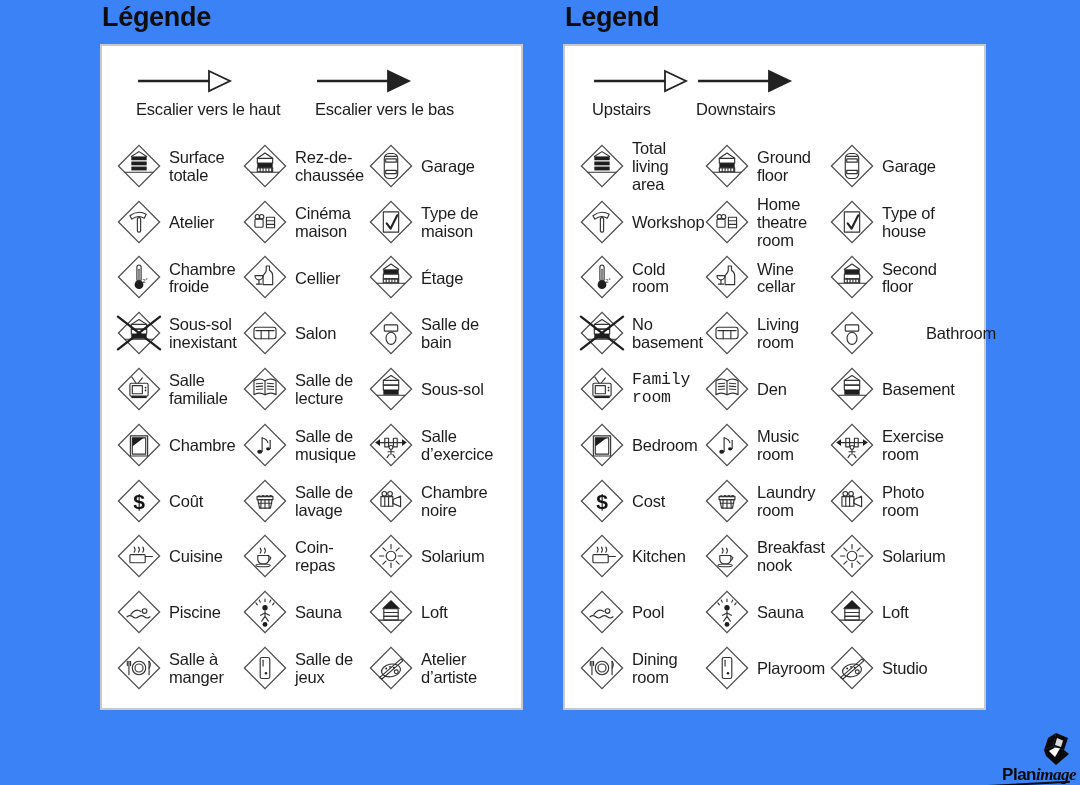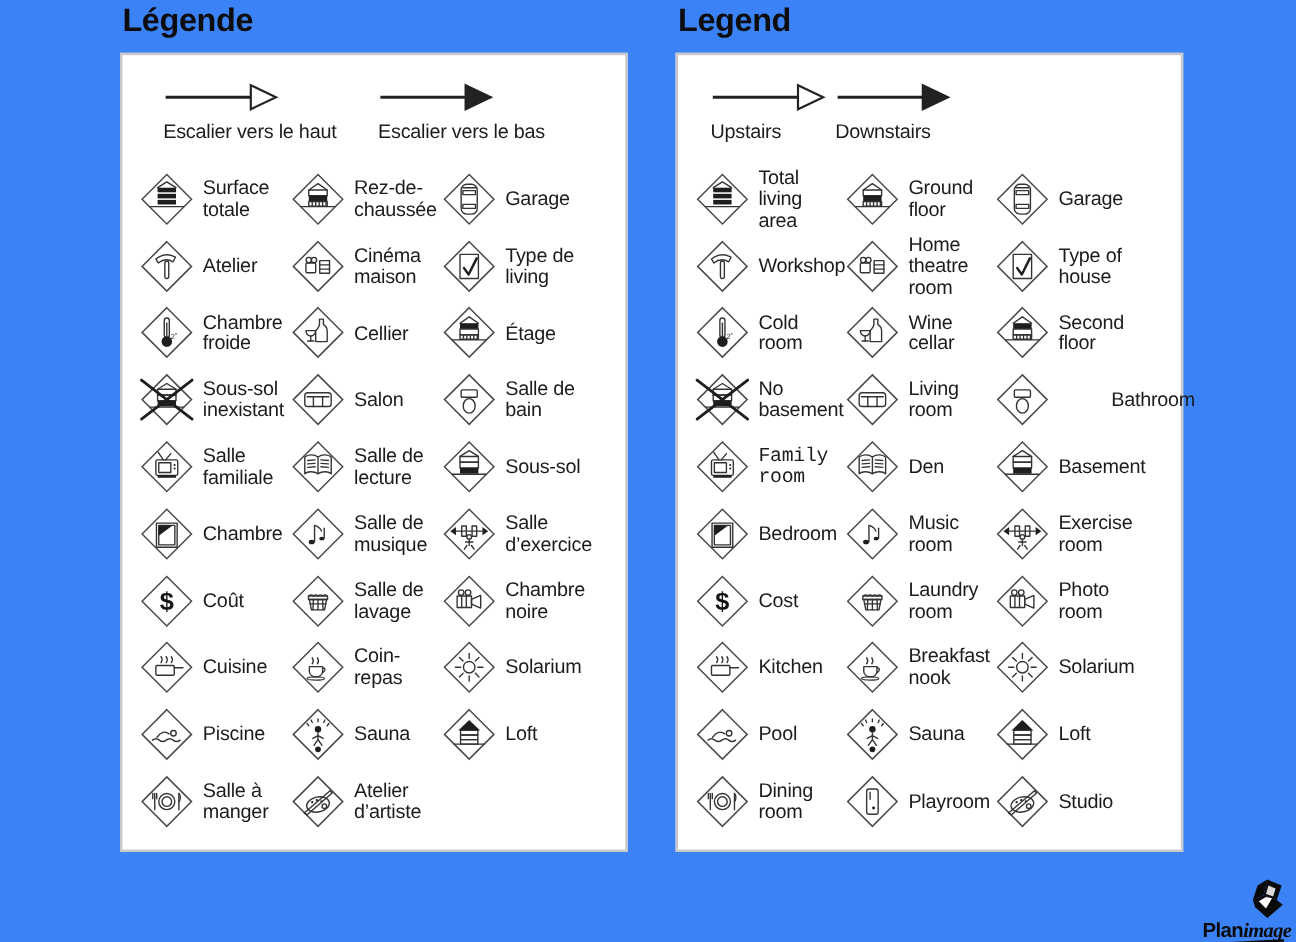--- a/index.html
+++ b/index.html
@@ -111,21 +111,21 @@
                 <line class="s" x1="25.5" y1="26.4" x2="34" y2="26.4"></line>
               </svg>
               <div class="label" style="max-width: 78px;">Cinéma maison</div>
             </div>
             <div class="cell">
               <svg width="46" height="46" viewBox="0 0 48 48">
                 <polygon class="dia" points="24,2.5 45.5,24 24,45.5 2.5,24"></polygon>
                 <rect class="s" x="16" y="13.5" width="16" height="21"></rect>
                 <path class="s2" d="M19.5,25.5 l4,5.5 l7,-14"></path>
               </svg>
-              <div class="label" style="max-width: 78px;">Type de living</div>
+              <div class="label" style="max-width: 78px;">Type de maison</div>
             </div>
             <div class="cell">
               <svg width="46" height="46" viewBox="0 0 48 48">
                 <polygon class="dia" points="24,2.5 45.5,24 24,45.5 2.5,24"></polygon>
                 <rect class="s" x="21.8" y="11.5" width="4.4" height="17" rx="2.2"></rect>
                 <line class="s" x1="24" y1="16" x2="24" y2="28"></line>
                 <circle class="f" cx="24" cy="32" r="4.6"></circle>
                 <text class="t6" x="27.5" y="30">2˚</text>
               </svg>
               <div class="label" style="max-width: 78px;">Chambre froide</div>
@@ -358,20 +358,29 @@
               <svg width="46" height="46" viewBox="0 0 48 48">
                 <polygon class="dia" points="24,2.5 45.5,24 24,45.5 2.5,24"></polygon>
                 <circle class="s" cx="24" cy="24" r="7"></circle>
                 <circle class="s" cx="24" cy="24" r="4.2"></circle>
                 <line class="s" x1="13.5" y1="17" x2="13.5" y2="31"></line>
                 <path class="s" d="M11.8,17 v4.5 M15.2,17 v4.5"></path>
                 <line class="s" x1="34.5" y1="17" x2="34.5" y2="31"></line>
                 <path class="s" d="M34.5,17 q2.6,3.2 0,7.2"></path>
               </svg>
               <div class="label" style="max-width: 78px;">Salle à manger</div>
+            </div>
+            <div class="cell">
+              <svg width="46" height="46" viewBox="0 0 48 48">
+                <polygon class="dia" points="24,2.5 45.5,24 24,45.5 2.5,24"></polygon>
+                <rect class="s" x="19" y="13" width="10" height="22" rx="2"></rect>
+                <line class="s" x1="22" y1="16" x2="22" y2="22"></line>
+                <circle class="f" cx="25" cy="29.5" r="1.3"></circle>
+              </svg>
+              <div class="label" style="max-width: 78px;">Salle de jeux</div>
             </div>
             <div class="cell">
               <svg width="46" height="46" viewBox="0 0 48 48">
                 <polygon class="dia" points="24,2.5 45.5,24 24,45.5 2.5,24"></polygon>
                 <ellipse class="s" cx="24" cy="26.5" rx="10" ry="6.5" transform="rotate(-12 24 26.5)"></ellipse>
                 <circle class="s" cx="29.5" cy="28" r="2"></circle>
                 <circle class="f" cx="19" cy="24.5" r="1"></circle>
                 <circle class="f" cx="23" cy="22.8" r="1"></circle>
                 <circle class="f" cx="27" cy="23.8" r="1"></circle>
                 <path class="s" d="M12,34 L34.5,14.5 l1.8,2 L14.5,35.5 Z"></path>

